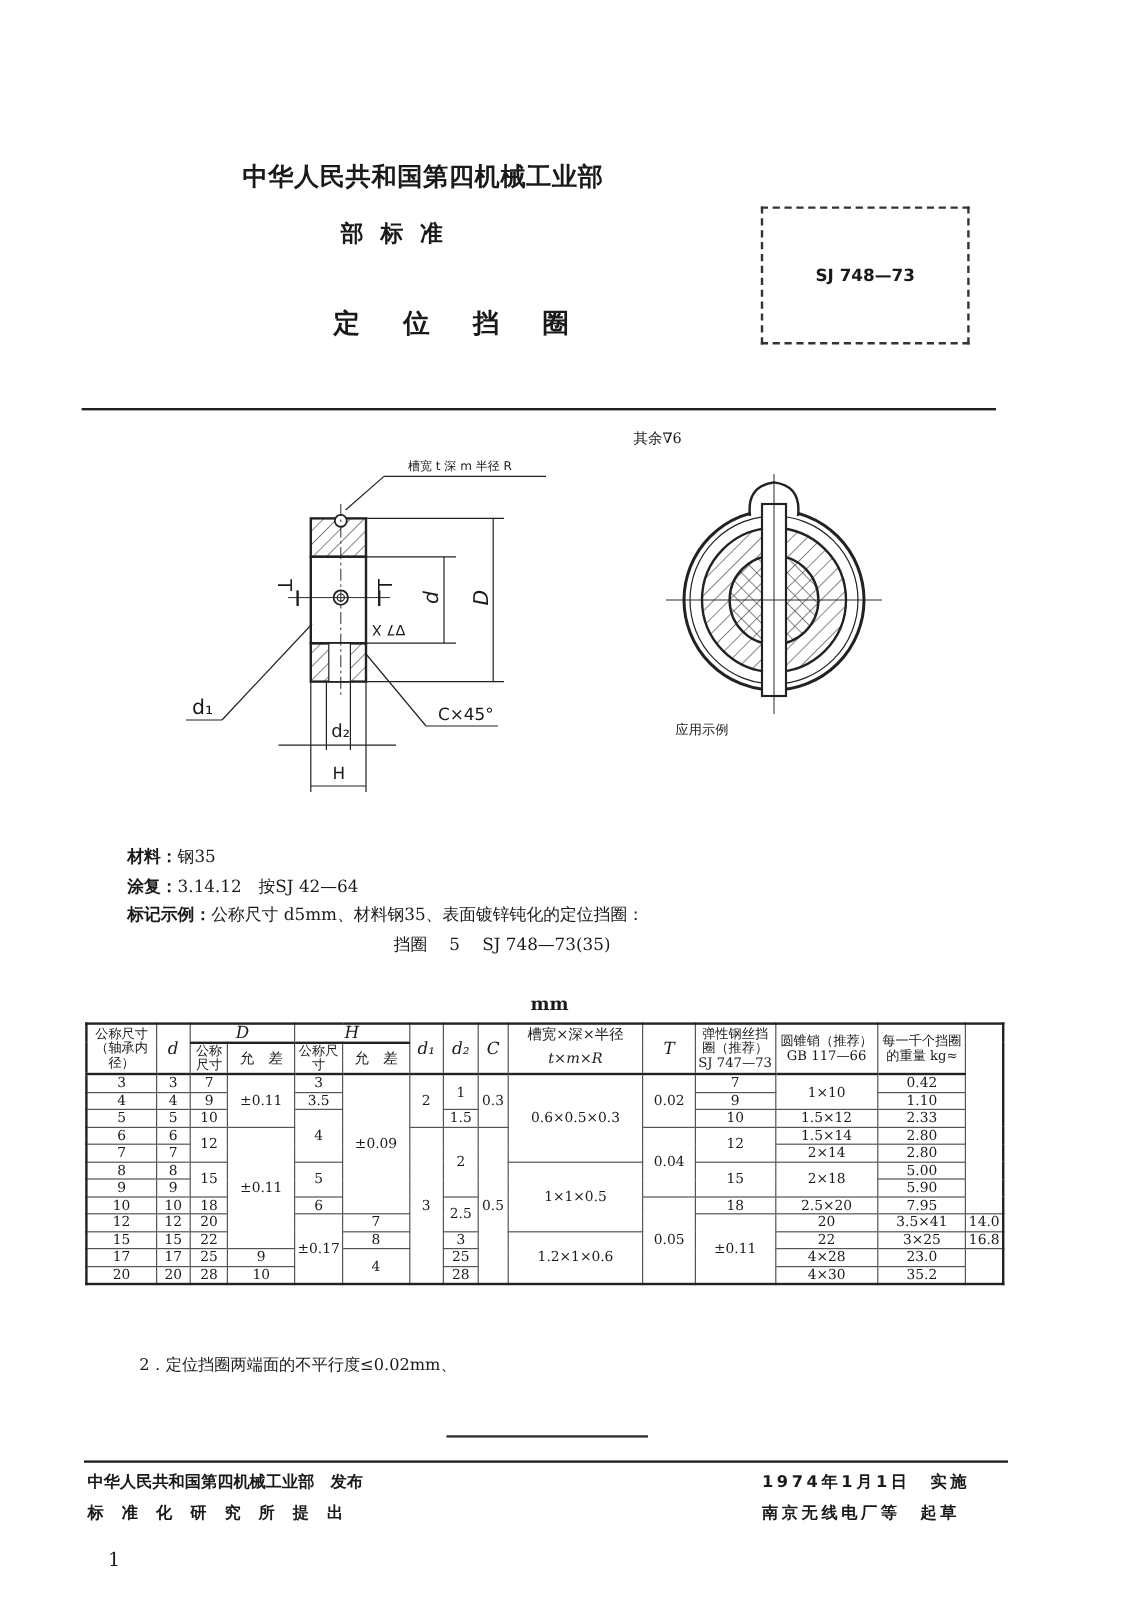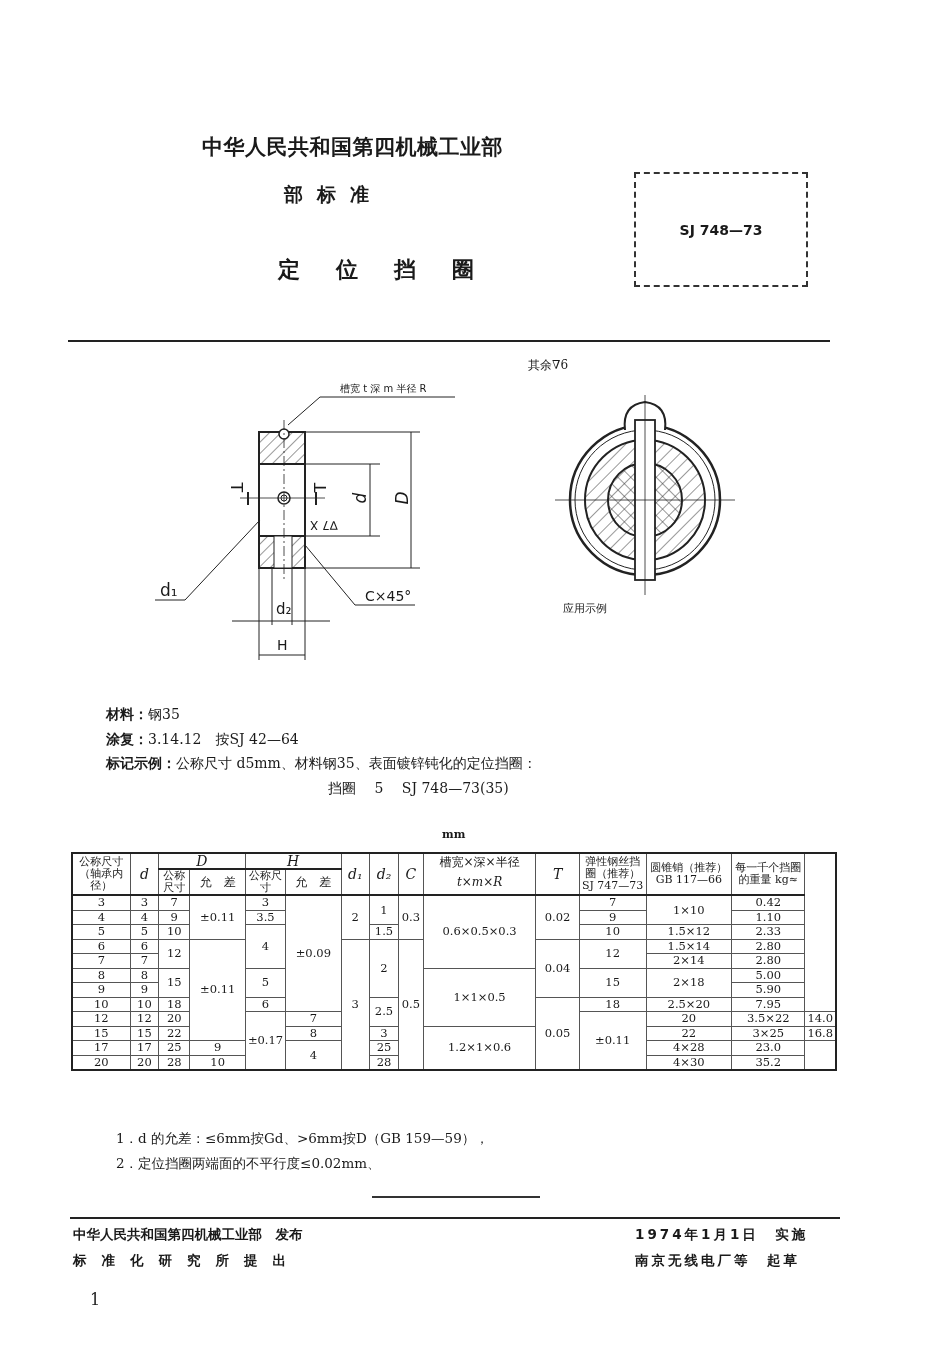--- a/index.html
+++ b/index.html
@@ -18,21 +18,21 @@
     font-family: "DejaVu Sans", sans-serif; font-size: 14px; font-weight: bold;
   }
   .rule-top { left: 68px; top: 340px; width: 762px; height: 2px; background: #222; }
   .rough-note { left: 528px; top: 357px; font-size: 12px; }
   .app-caption { left: 563px; top: 601px; font-size: 11px; font-family: "DejaVu Sans", sans-serif; }
   .drawing-label { font-size: 10px; font-family: "DejaVu Sans", sans-serif; }
 
   .specs { left: 106px; top: 702px; font-size: 14px; line-height: 24.5px; }
   .specs b { font-family: "DejaVu Sans", sans-serif; }
   .spec-example-line2 { padding-left: 222px; }
-  .unit { left: 442px; top: 828px; font-size: 11px; font-weight: bold; }
+  .unit { left: 442px; top: 828px; font-size: 15px; font-weight: bold; }
 
   table.dim {
     position: absolute; left: 71px; top: 852px; width: 766px;
     border-collapse: collapse; font-size: 11.5px; text-align: center;
     border: 2px solid #222;
   }
   table.dim td, table.dim th {
     border: 1px solid #555; padding: 0 2px; height: 13.5px; line-height: 13px; font-weight: normal;
   }
   table.dim thead th { border-bottom: 2px solid #222; font-size: 12px; line-height: 14px; }
@@ -266,21 +266,21 @@
     </tr>
 
     <tr>
       <td>12</td>
       <td>12</td>
       <td>20</td>
       <td rowspan="4">±0.17</td>
       <td>7</td>
       <td rowspan="4">±0.11</td>
       <td>20</td>
-      <td>3.5×22</td>
+      <td>3.5×41</td>
       <td>14.0</td>
     </tr>
 
     <tr>
       <td>15</td>
       <td>15</td>
       <td>22</td>
       <td>8</td>
       <td>3</td>
       <td rowspan="3">1.2×1×0.6</td>
@@ -306,21 +306,20 @@
       <td>28</td>
       <td>10</td>
       <td>28</td>
       <td>4×30</td>
       <td>35.2</td>
     </tr>
   </tbody>
 </table>
 
 <div class="abs notes">
-  <div>1．d 的允差：≤6mm按Gd、&gt;6mm按D（GB 159—59），</div>
   <div>2．定位挡圈两端面的不平行度≤0.02mm、</div>
 </div>
 <div class="abs notes-rule"></div>
 
 <div class="abs rule-bottom"></div>
 <div class="abs foot foot-l1">中华人民共和国第四机械工业部　发布</div>
 <div class="abs foot foot-l2">标准化研究所提出</div>
 <div class="abs foot foot-r1">1974年1月1日　实施</div>
 <div class="abs foot foot-r2">南京无线电厂等　起草</div>
 <div class="abs page-num">1</div>

